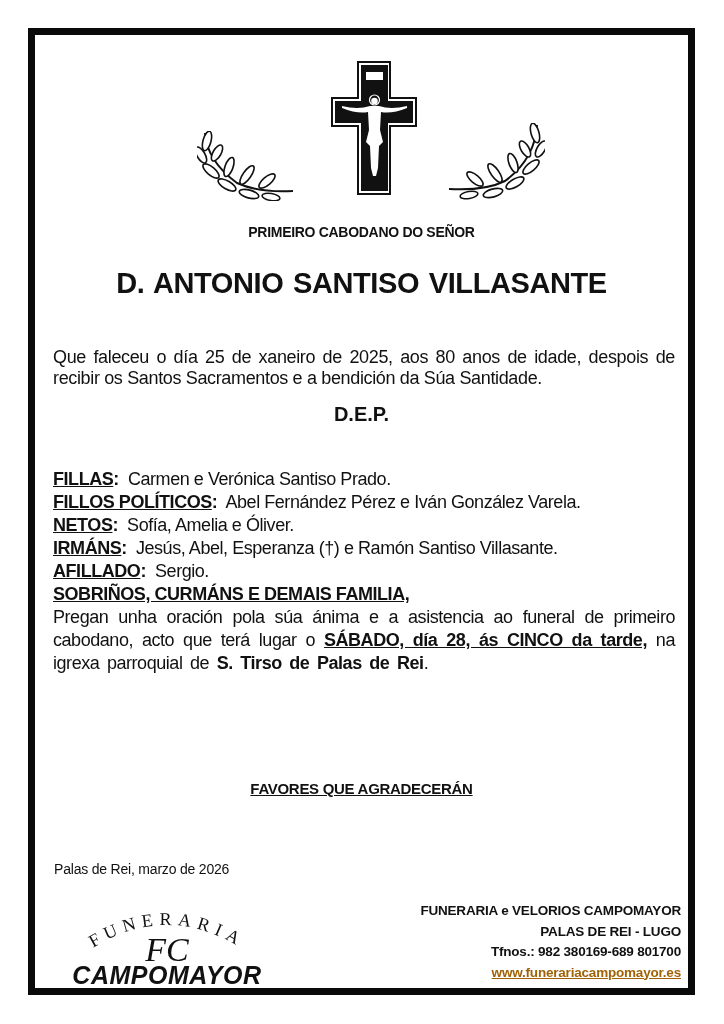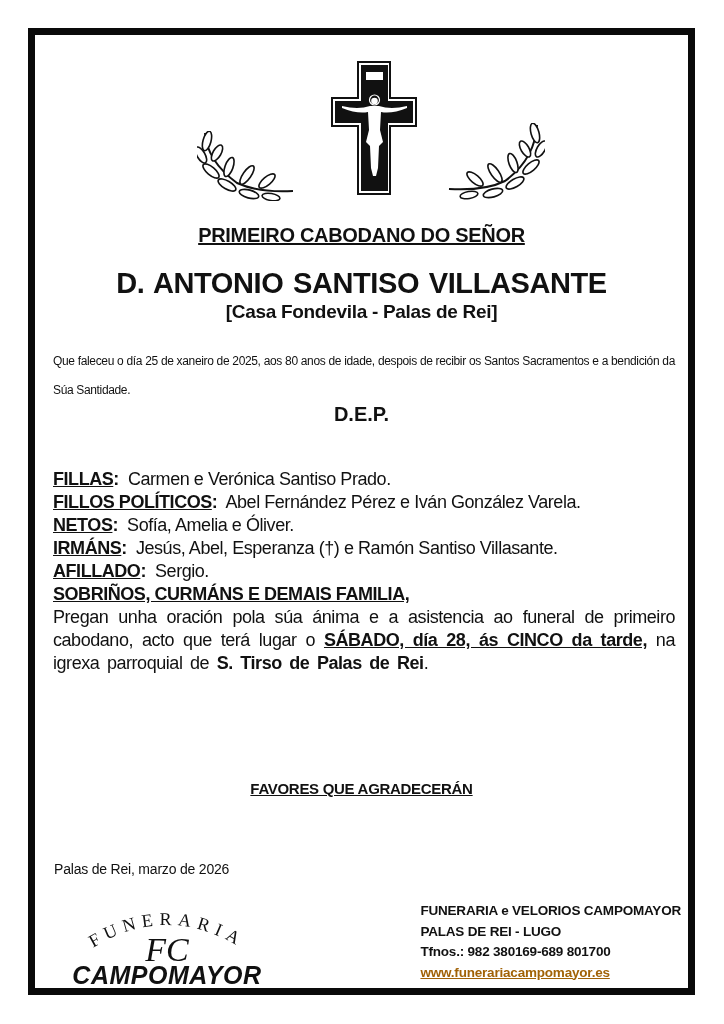--- a/index.html
+++ b/index.html
@@ -2,34 +2,34 @@
 <html><head>
   <meta charset="utf-8">
   <style>
     html, body { margin:0; padding:0; background:#ffffff; }
     body { width:724px; height:1024px; position:relative; overflow:hidden;
            font-family:"Liberation Sans", "DejaVu Sans", sans-serif; color:#111; }
     .frame { position:absolute; left:28px; top:28px; width:653px; height:953px;
              border:7px solid #0a0a0a; background:#fff; }
     .abs { position:absolute; }
     .center { position:absolute; left:0; width:100%; text-align:center; }
-    .subtitle { top:189px; font-size:20px; font-weight:bold; text-decoration:underline; letter-spacing:-0.3px; }
+    .subtitle { top:189px; font-size:14px; font-weight:bold; letter-spacing:-0.3px; }
     .name { top:232px; font-size:29px; font-weight:bold; letter-spacing:-0.4px; word-spacing:2px; }
     .house { top:266px; font-size:19px; font-weight:bold; letter-spacing:-0.3px; }
-    .intro { left:18px; width:622px; top:312px; font-size:12px; line-height:29px; text-align:justify; letter-spacing:-0.35px; }
+    .intro { left:18px; width:622px; top:312px; font-size:18px; line-height:21px; text-align:justify; letter-spacing:-0.35px; }
     .dep { top:368px; font-size:20px; font-weight:bold; }
     .family { left:18px; width:622px; top:433px; font-size:18px; line-height:23px; text-align:justify; letter-spacing:-0.45px; }
     .family .row { display:block; }
     .lbl { font-weight:bold; }
     .lbl u { text-decoration:underline; }
     .bu { font-weight:bold; text-decoration:underline; }
     .b { font-weight:bold; }
     .thanks { top:745px; font-size:15px; font-weight:bold; text-decoration:underline; letter-spacing:-0.3px; }
     .date { left:19px; top:826px; font-size:14px; letter-spacing:-0.2px; }
-    .contact { right:7px; top:866px; font-size:13.5px; font-weight:bold; line-height:20.5px; letter-spacing:-0.2px; }
+    .contact { right:7px; top:866px; text-align:right; font-size:13.5px; font-weight:bold; line-height:20.5px; letter-spacing:-0.2px; }
     .contact a { color:#a16207; text-decoration:underline; }
     .logo { left:22px; top:862px; width:220px; height:90px; }
     .logo-name { font-family:"Liberation Sans", sans-serif; font-style:italic; font-weight:bold; font-size:25px; fill:#111; letter-spacing:0.5px; }
     .logo-arc { font-family:"Liberation Serif", serif; font-size:18px; fill:#111; letter-spacing:6px; }
     .logo-fc { font-family:"Liberation Serif", serif; font-style:italic; font-size:34px; fill:#111; }
   </style>
 </head>
 <body>
 
 <div class="frame">
@@ -70,21 +70,20 @@
       <ellipse cx="70" cy="60" rx="4" ry="10" transform="rotate(60 70 60)"></ellipse>
       <ellipse cx="50" cy="50" rx="4" ry="11" transform="rotate(-35 50 50)"></ellipse>
       <ellipse cx="48" cy="70" rx="4" ry="10" transform="rotate(75 48 70)"></ellipse>
       <ellipse cx="30" cy="56" rx="4" ry="10" transform="rotate(-50 30 56)"></ellipse>
       <ellipse cx="24" cy="72" rx="3.5" ry="9" transform="rotate(80 24 72)"></ellipse>
     </g>
   </svg>
 
   <div class="center subtitle">PRIMEIRO CABODANO DO SEÑOR</div>
   <div class="center name">D.  ANTONIO SANTISO VILLASANTE</div>
-  <div class="center house">[Casa Fondevila - Palas de Rei]</div>
 
   <div class="abs intro">Que faleceu o día 25 de xaneiro de 2025, aos 80 anos de idade, despois de recibir os Santos Sacramentos e a bendición da Súa Santidade.</div>
 
   <div class="center dep">D.E.P.</div>
 
   <div class="abs family">
     <span class="row"><span class="lbl"><u>FILLAS</u><span>:</span></span><span style="white-space:pre-wrap">  Carmen e Verónica Santiso Prado.</span></span>
     <span class="row"><span class="lbl"><u>FILLOS POLÍTICOS</u><span>:</span></span><span style="white-space:pre-wrap">  Abel Fernández Pérez e Iván González Varela.</span></span>
     <span class="row"><span class="lbl"><u>NETOS</u><span>:</span></span><span style="white-space:pre-wrap">  Sofía, Amelia e Óliver.</span></span>
     <span class="row"><span class="lbl"><u>IRMÁNS</u><span>:</span></span><span style="white-space:pre-wrap">  Jesús, Abel, Esperanza (†) e Ramón Santiso Villasante.</span></span>

